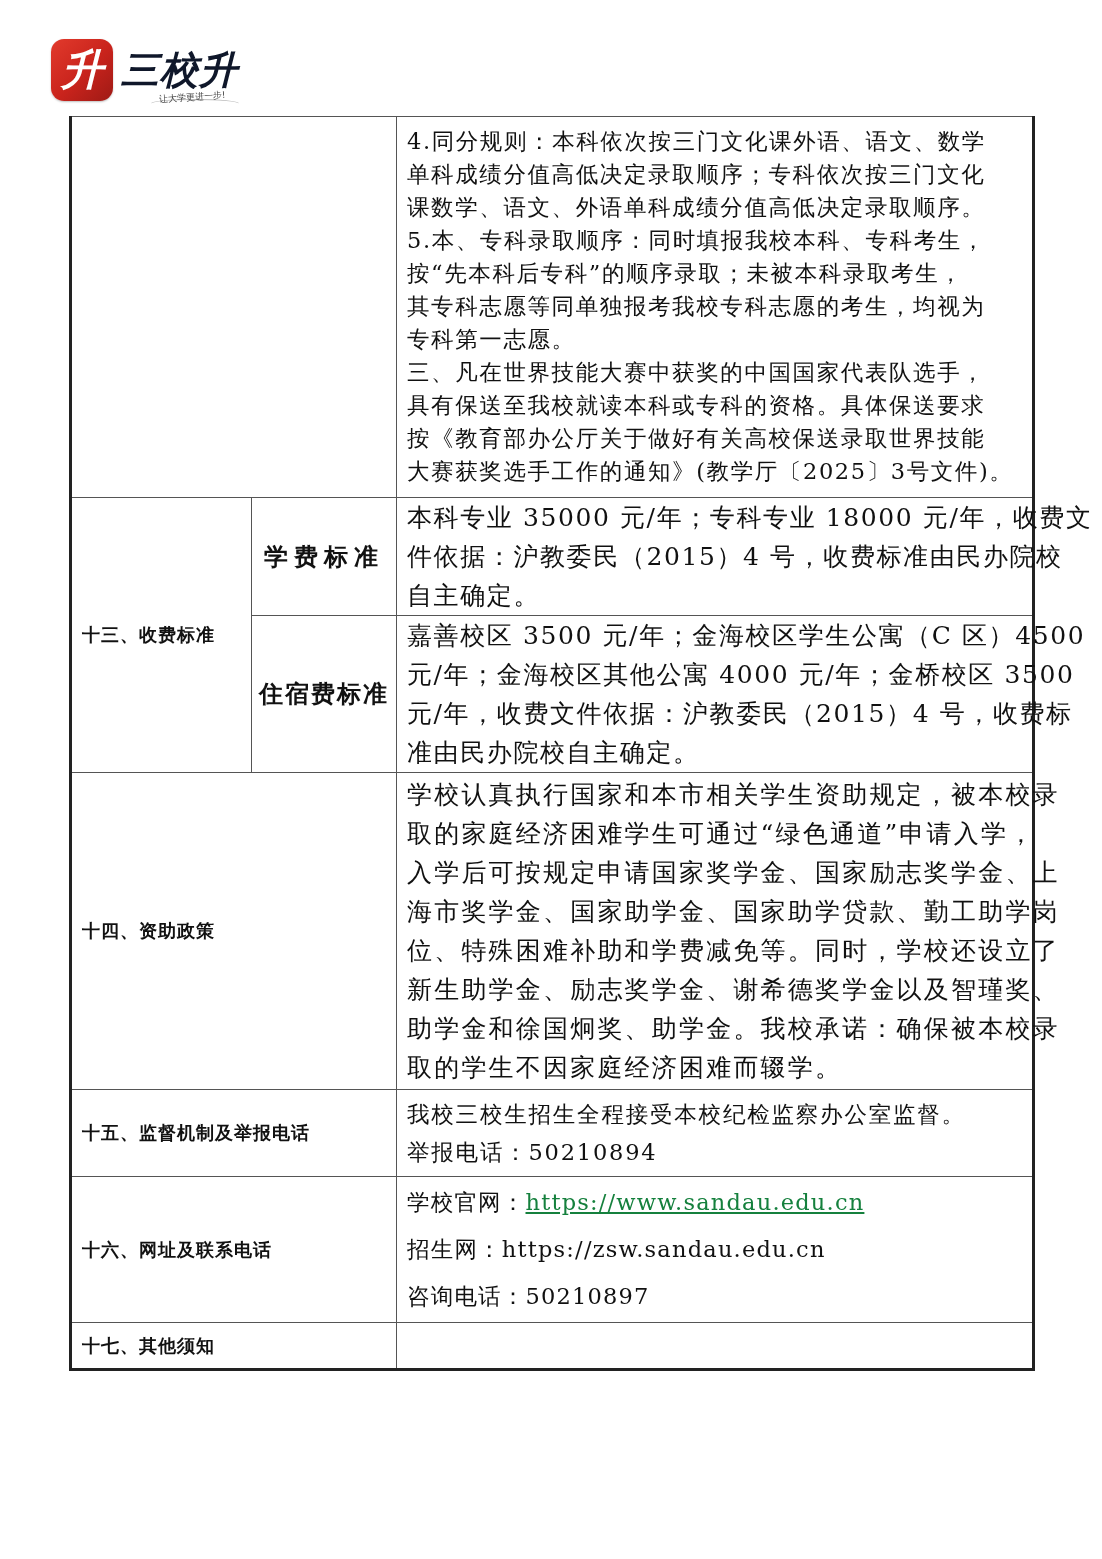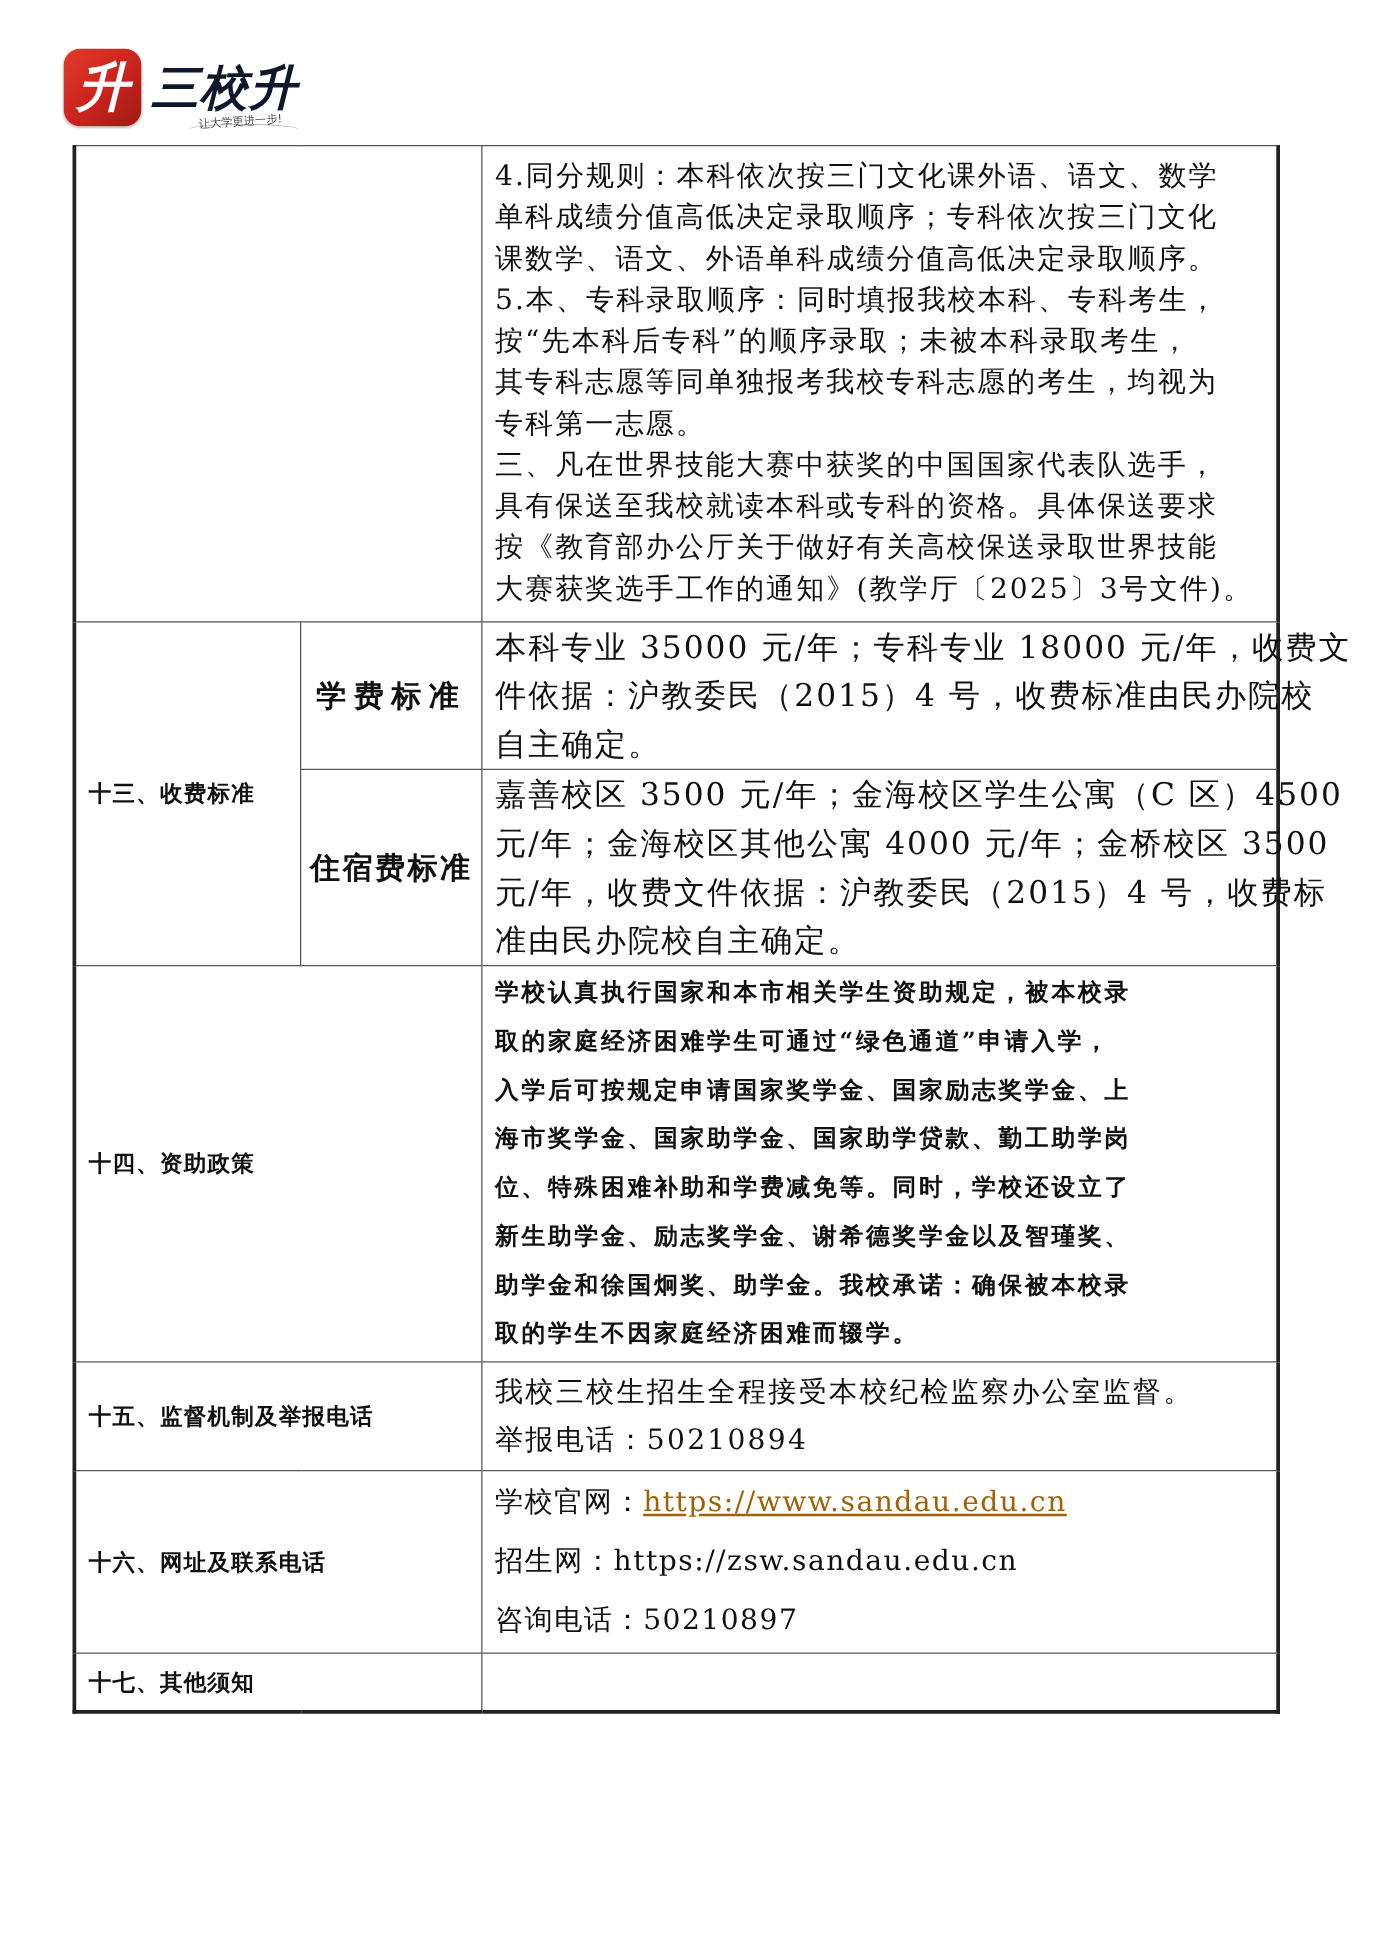--- a/index.html
+++ b/index.html
@@ -28,21 +28,21 @@
   .logo-slogan {
     position: absolute; left: 108px; top: 52px; font-size: 9px; color: #444;
     transform: rotate(-4deg); font-family: "DejaVu Sans", sans-serif;
   }
   .logo-swoosh {
     position: absolute; left: 100px; top: 60px; width: 88px; height: 8px;
     border-top: 1px solid #bbb; border-radius: 50%;
   }
 
   table.doc {
-    position: absolute; left: 58px; top: 116px;
+    position: absolute; left: 69px; top: 116px;
     width: 963px;
     border-collapse: collapse;
     table-layout: fixed;
   }
   table.doc td {
     border: 1px solid #555;
     vertical-align: middle;
     padding: 0;
   }
   table.doc tr:last-child td { border-bottom: 3px solid #222; }
@@ -58,25 +58,25 @@
   }
   .body-text {
     font-size: 22.5px; line-height: 33px; padding: 2px 8px 2px 10px;
     letter-spacing: 1.6px; text-align: justify;
   }
   .fee-text {
     font-size: 25px; line-height: 39px; padding: 0 8px 0 10px;
     letter-spacing: 1.6px; text-align: justify;
   }
   .aid-text {
-    font-size: 19px; line-height: 39px; padding: 2px 8px 2px 10px;
-    letter-spacing: 2.2px; text-align: justify; font-weight: bold;
+    font-size: 25px; line-height: 39px; padding: 2px 8px 2px 10px;
+    letter-spacing: 2.2px; text-align: justify;
   }
   .line { display: block; white-space: nowrap; }
-  .link { color: #a16207; text-decoration: underline; }
+  .link { color: #15803d; text-decoration: underline; }
   .contact-line { display: block; white-space: nowrap; line-height: 47px; }
 </style>
 </head>
 <body>
 
 <div class="logo">
   <div class="logo-badge">升</div>
   <div class="logo-name">三校升</div>
   <div class="logo-swoosh"></div>
   <div class="logo-slogan">让大学更进一步!</div>

